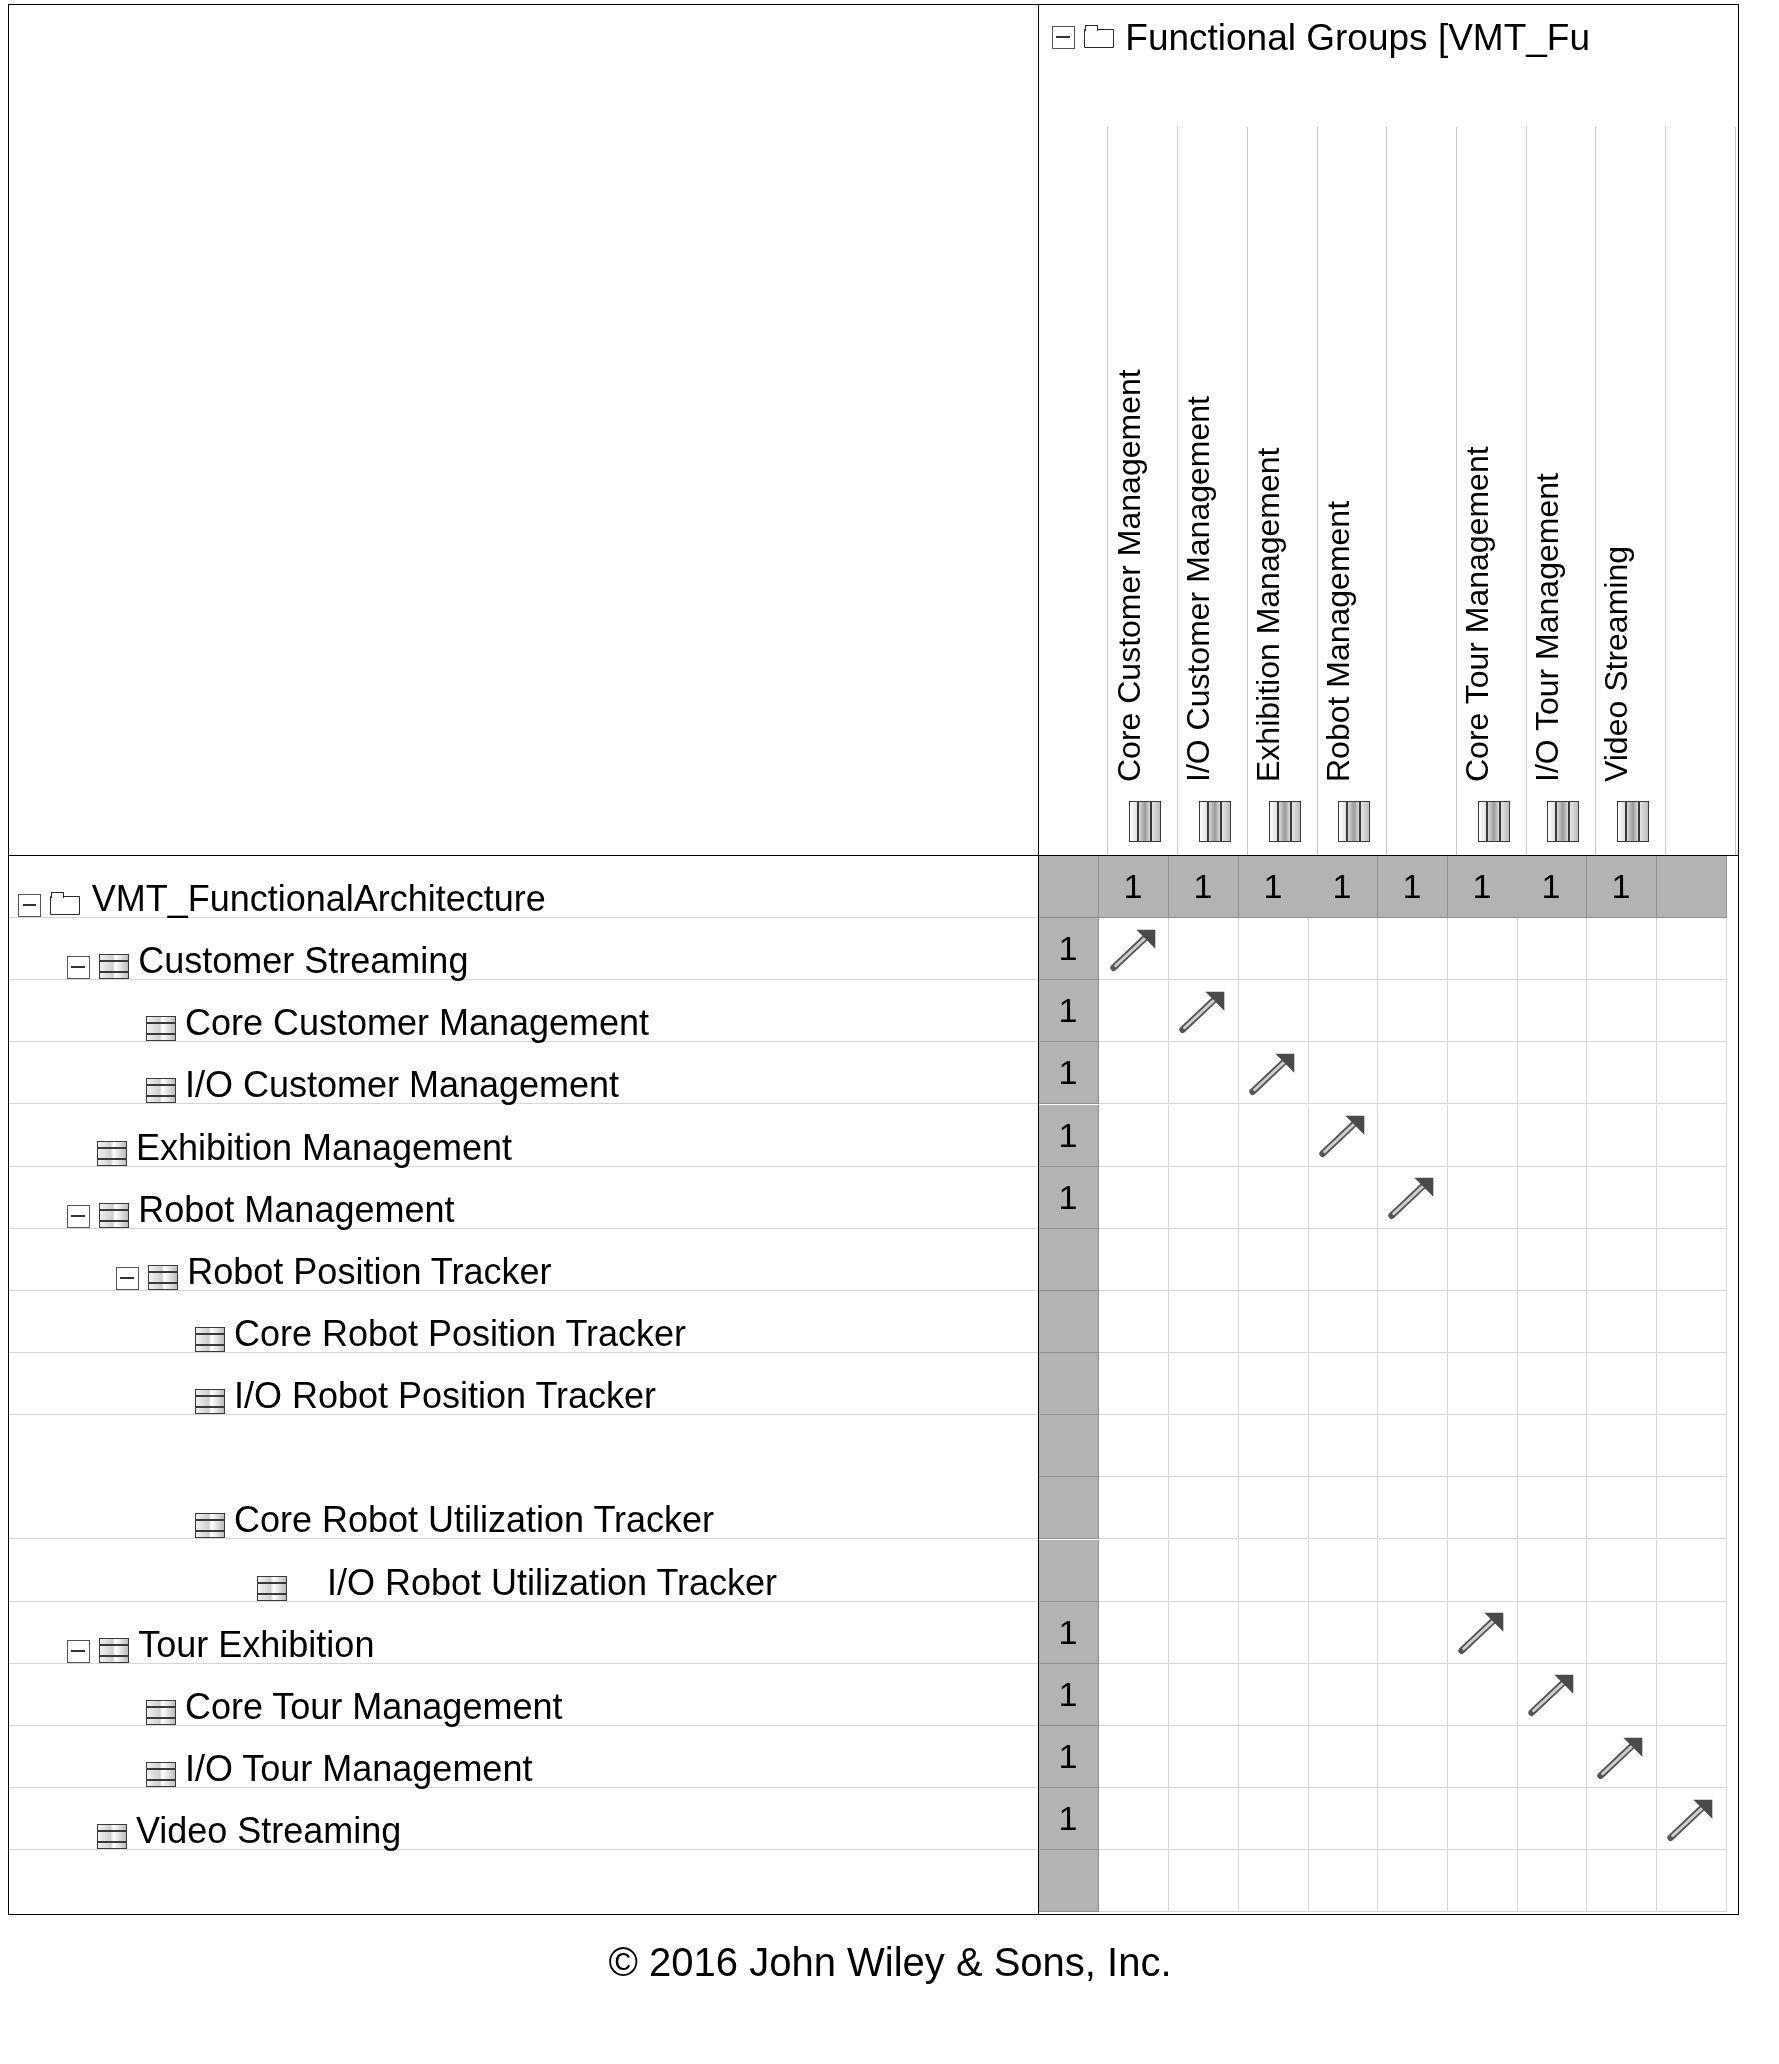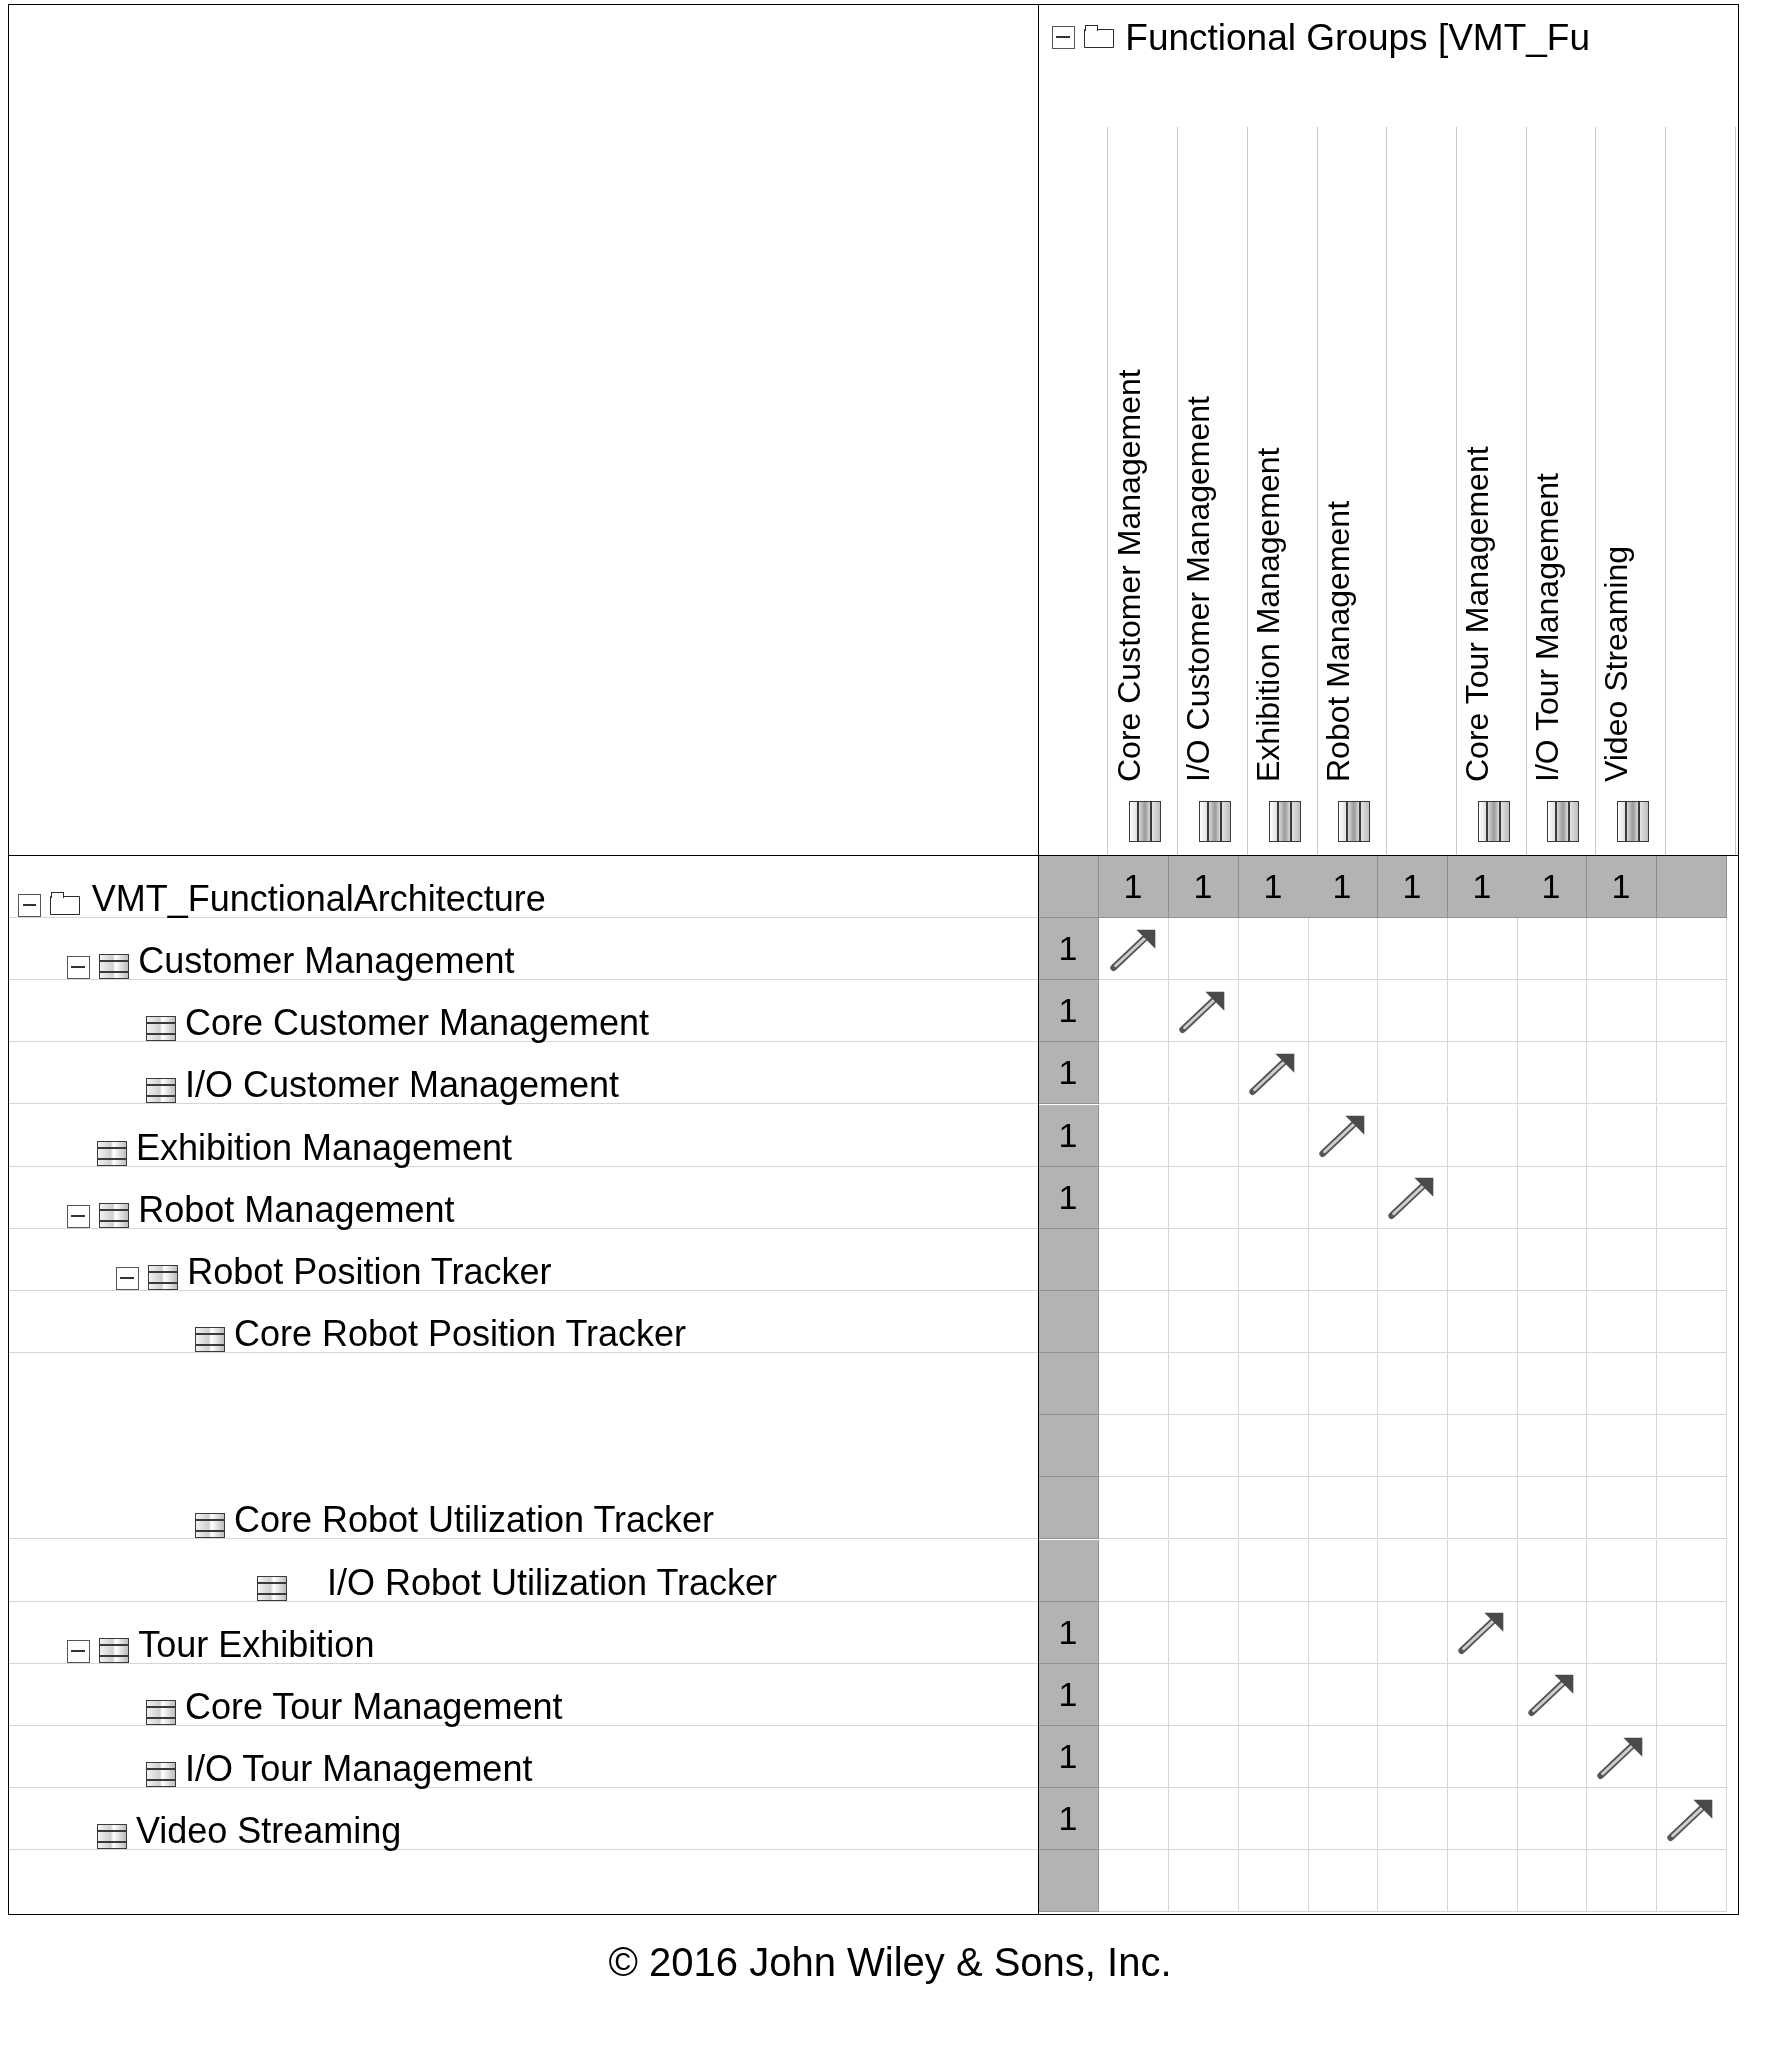--- a/index.html
+++ b/index.html
@@ -386,21 +386,21 @@
         <div class="row header-row" style="top: 0px;">
           <span style="display: inline-block; flex: 0 0 auto; width: 9.4px;"></span>
           <span class="tree-toggle"></span>
           <span class="folder-icon"></span>
           <span class="row-label">VMT_FunctionalArchitecture</span>
         </div>
         <div class="row" style="top: 62px;">
           <span style="display: inline-block; flex: 0 0 auto; width: 58px;"></span>
           <span class="tree-toggle"></span>
           <span class="block-icon"></span>
-          <span class="row-label">Customer Management</span>
+          <span class="row-label">Customer Streaming</span>
         </div>
         <div class="row" style="top: 124px;">
           <span style="display: inline-block; flex: 0 0 auto; width: 107px;"></span>
           <span style="display: inline-block; flex: 0 0 auto; width: 30px;"></span>
           <span class="block-icon"></span>
           <span class="row-label">Core Customer Management</span>
         </div>
         <div class="row" style="top: 186px;">
           <span style="display: inline-block; flex: 0 0 auto; width: 107px;"></span>
           <span style="display: inline-block; flex: 0 0 auto; width: 30px;"></span>
@@ -423,20 +423,26 @@
           <span style="display: inline-block; flex: 0 0 auto; width: 107px;"></span>
           <span class="tree-toggle"></span>
           <span class="block-icon"></span>
           <span class="row-label">Robot Position Tracker</span>
         </div>
         <div class="row" style="top: 435px;">
           <span style="display: inline-block; flex: 0 0 auto; width: 156px;"></span>
           <span style="display: inline-block; flex: 0 0 auto; width: 30px;"></span>
           <span class="block-icon"></span>
           <span class="row-label">Core Robot Position Tracker</span>
+        </div>
+        <div class="row" style="top: 497px;">
+          <span style="display: inline-block; flex: 0 0 auto; width: 156px;"></span>
+          <span style="display: inline-block; flex: 0 0 auto; width: 30px;"></span>
+          <span class="block-icon"></span>
+          <span class="row-label">I/O Robot Position Tracker</span>
         </div>
         <div class="row" style="top: 621px;">
           <span style="display: inline-block; flex: 0 0 auto; width: 156px;"></span>
           <span style="display: inline-block; flex: 0 0 auto; width: 30px;"></span>
           <span class="block-icon"></span>
           <span class="row-label">Core Robot Utilization Tracker</span>
         </div>
         <div class="row" style="top: 684px; gap: 31px;">
           <span style="display: inline-block; flex: 0 0 auto; width: 156px;"></span>
           <span style="display: inline-block; flex: 0 0 auto; width: 30px;"></span>

